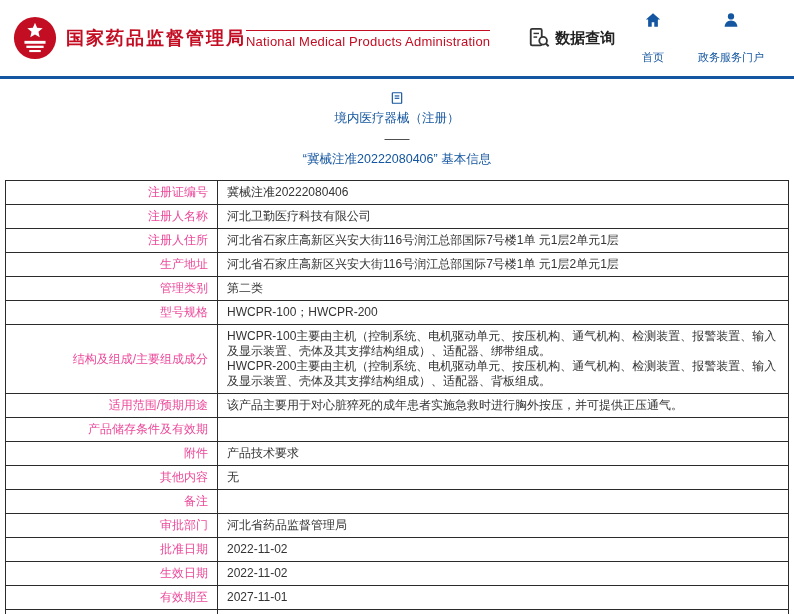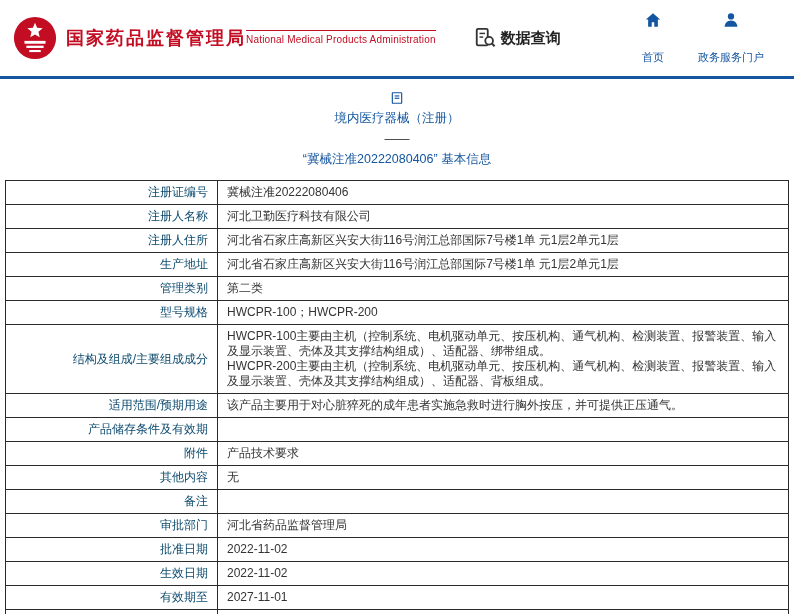--- a/index.html
+++ b/index.html
@@ -17,21 +17,21 @@
     background:#ffffff;
     border-bottom:3px solid #1456a0;
   }
   .logo { width:46px; height:46px; flex:0 0 auto; margin-right:8px; }
   .org  { display:flex; flex-direction:row; }
   .org-cn {
     color:#c30d23; font-weight:bold; font-size:18px;
     letter-spacing:2px; line-height:22px;
   }
   .org-en {
-    color:#c30d23; font-size:10px; letter-spacing:0.2px;
+    color:#c30d23; font-size:13px; letter-spacing:0.2px;
     border-top:1px solid #c30d23; margin-top:3px; padding-top:3px;
   }
   .query {
     display:flex; align-items:center; gap:5px;
     margin-left:38px; font-size:15px; font-weight:bold; color:#222;
     cursor:pointer;
   }
   .query svg { width:22px; height:22px; display:block; }
   .top-right {
     margin-left:auto; display:flex; gap:34px; padding-right:18px;
@@ -60,21 +60,21 @@
     border:1px solid #2b2b2b;
     font-size:12px;
     color:#333;
     padding:4px 9px;
     line-height:15px;
     vertical-align:middle;
   }
   td.cell-label {
     width:212px;
     text-align:right;
-    color:#0c4a6e;
+    color:#ec4899;
   }
   td.cell-value {
     text-align:left;
     white-space:pre-line;
     word-break:break-all;
   }
   a.detail-link { color:#1456a0; text-decoration:underline; cursor:pointer; }
 </style>
 </head>
 <body>

